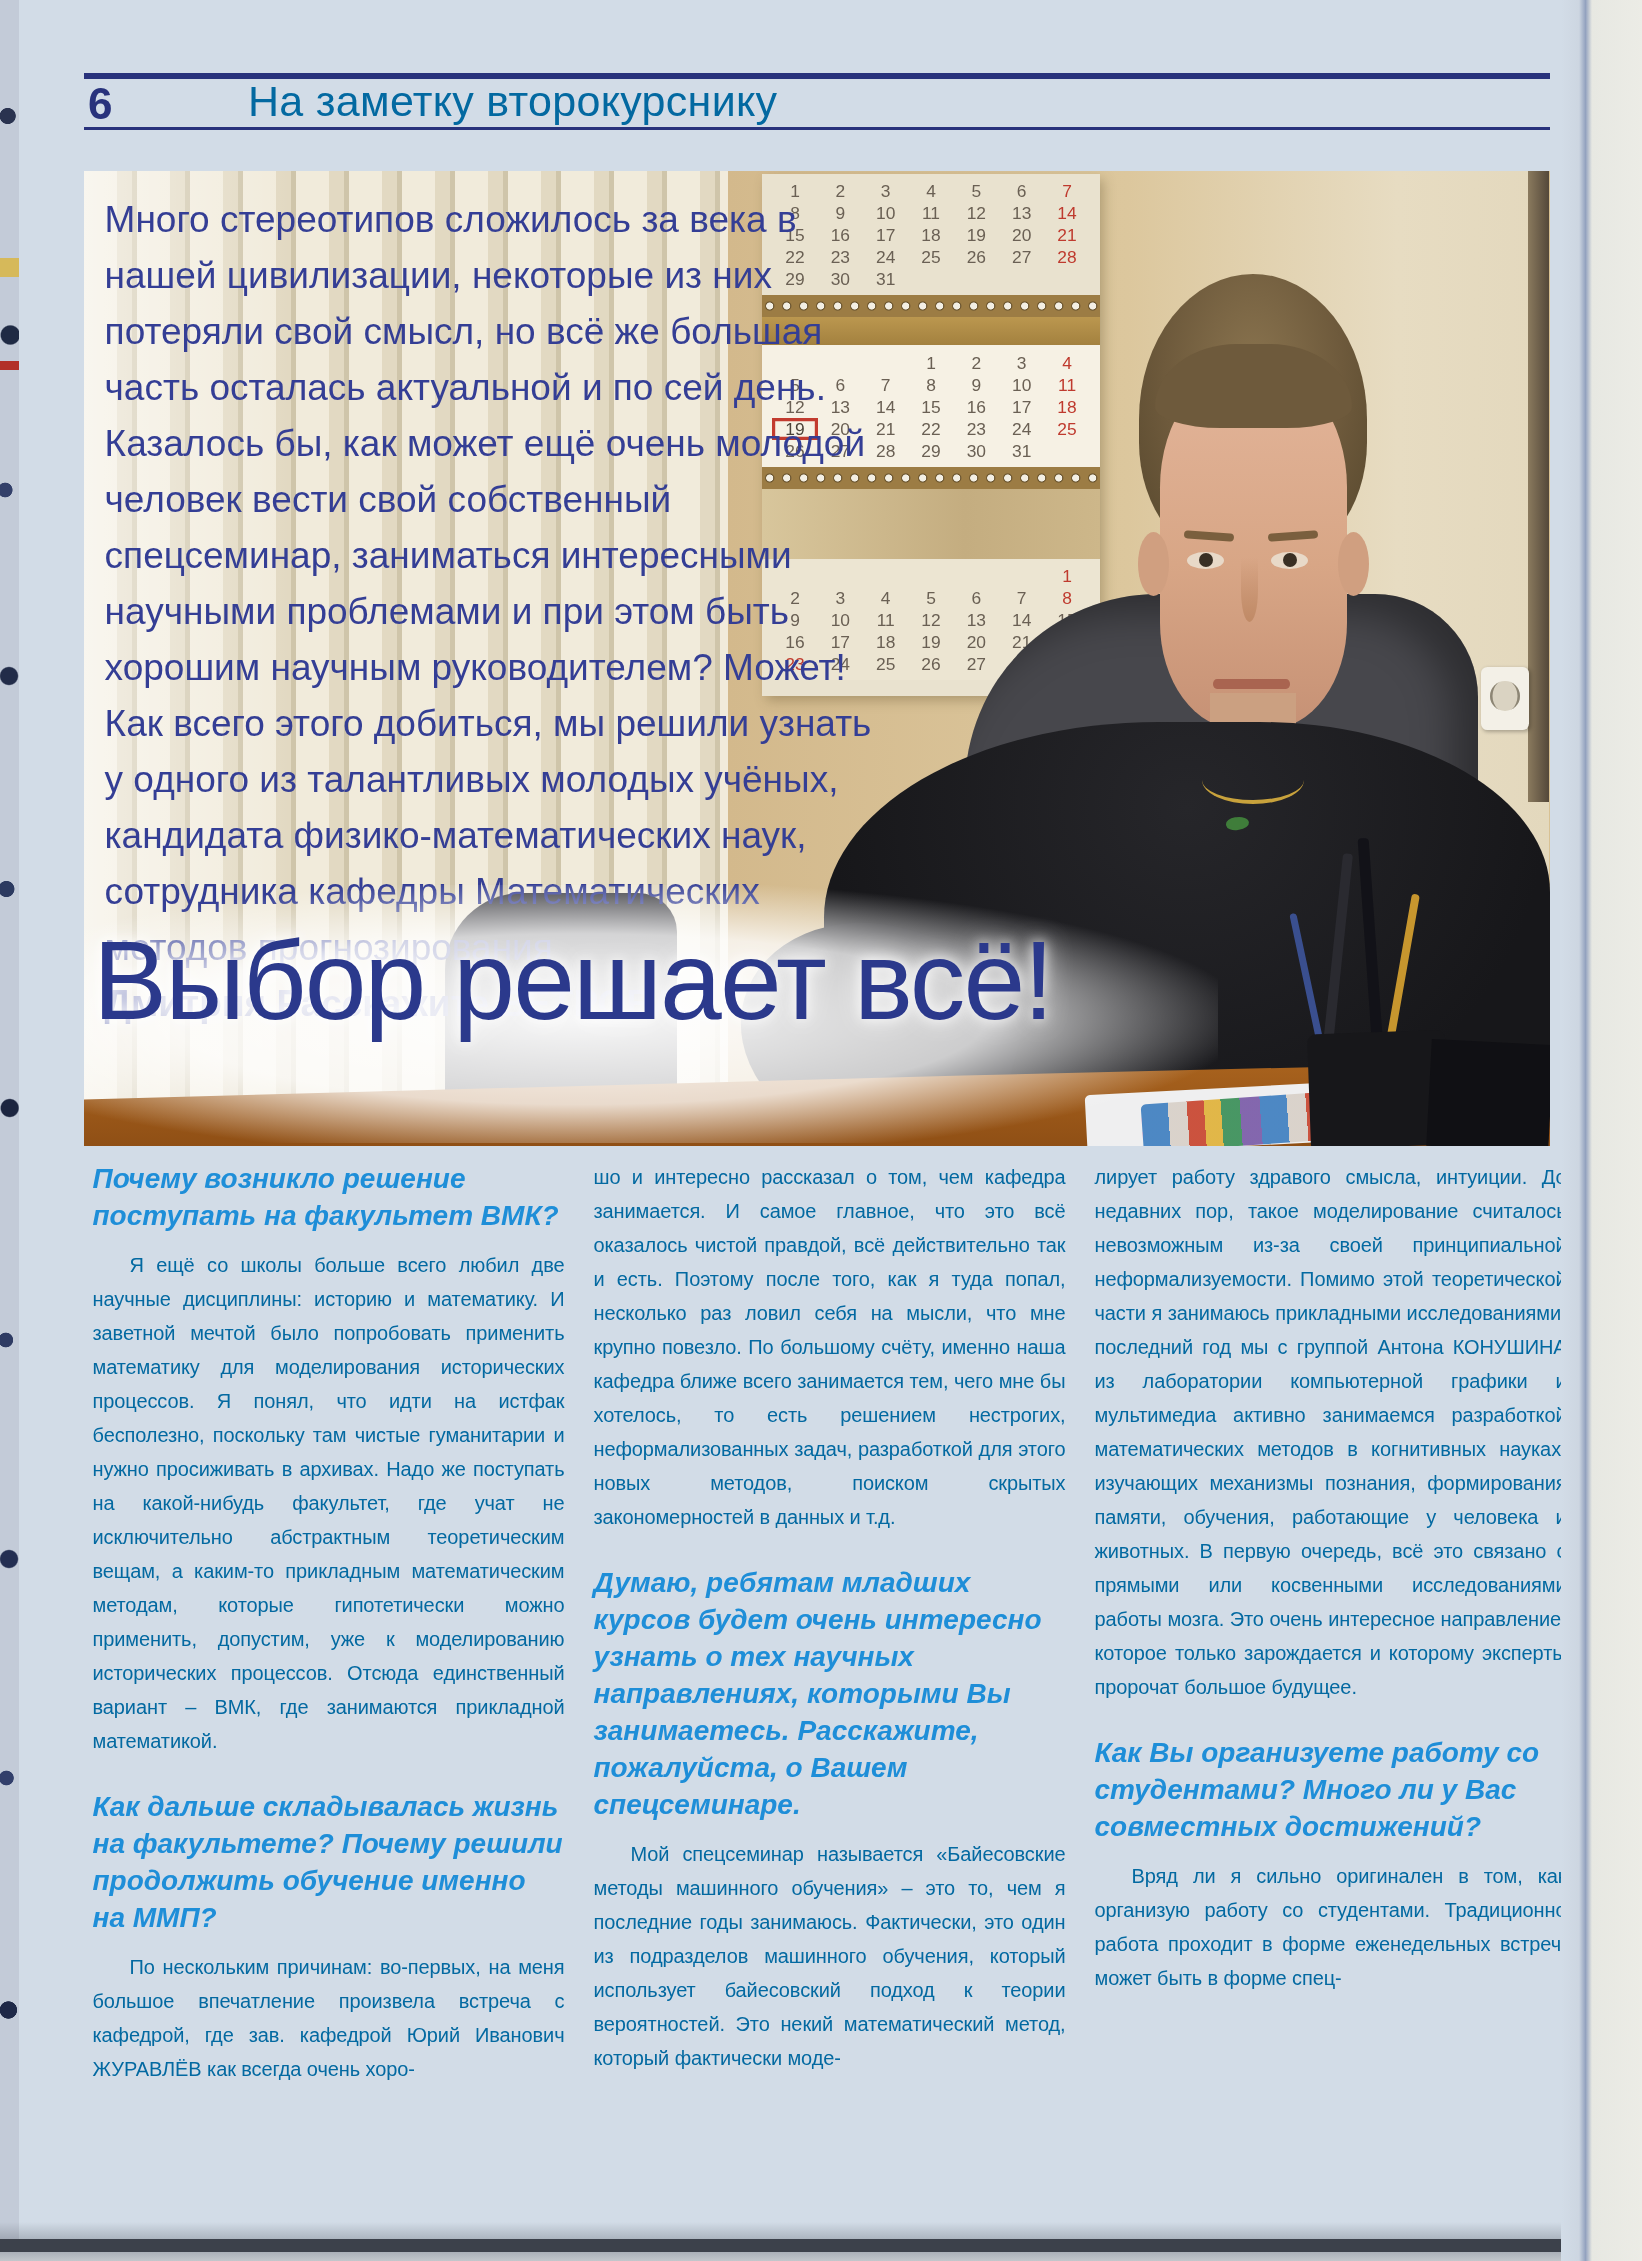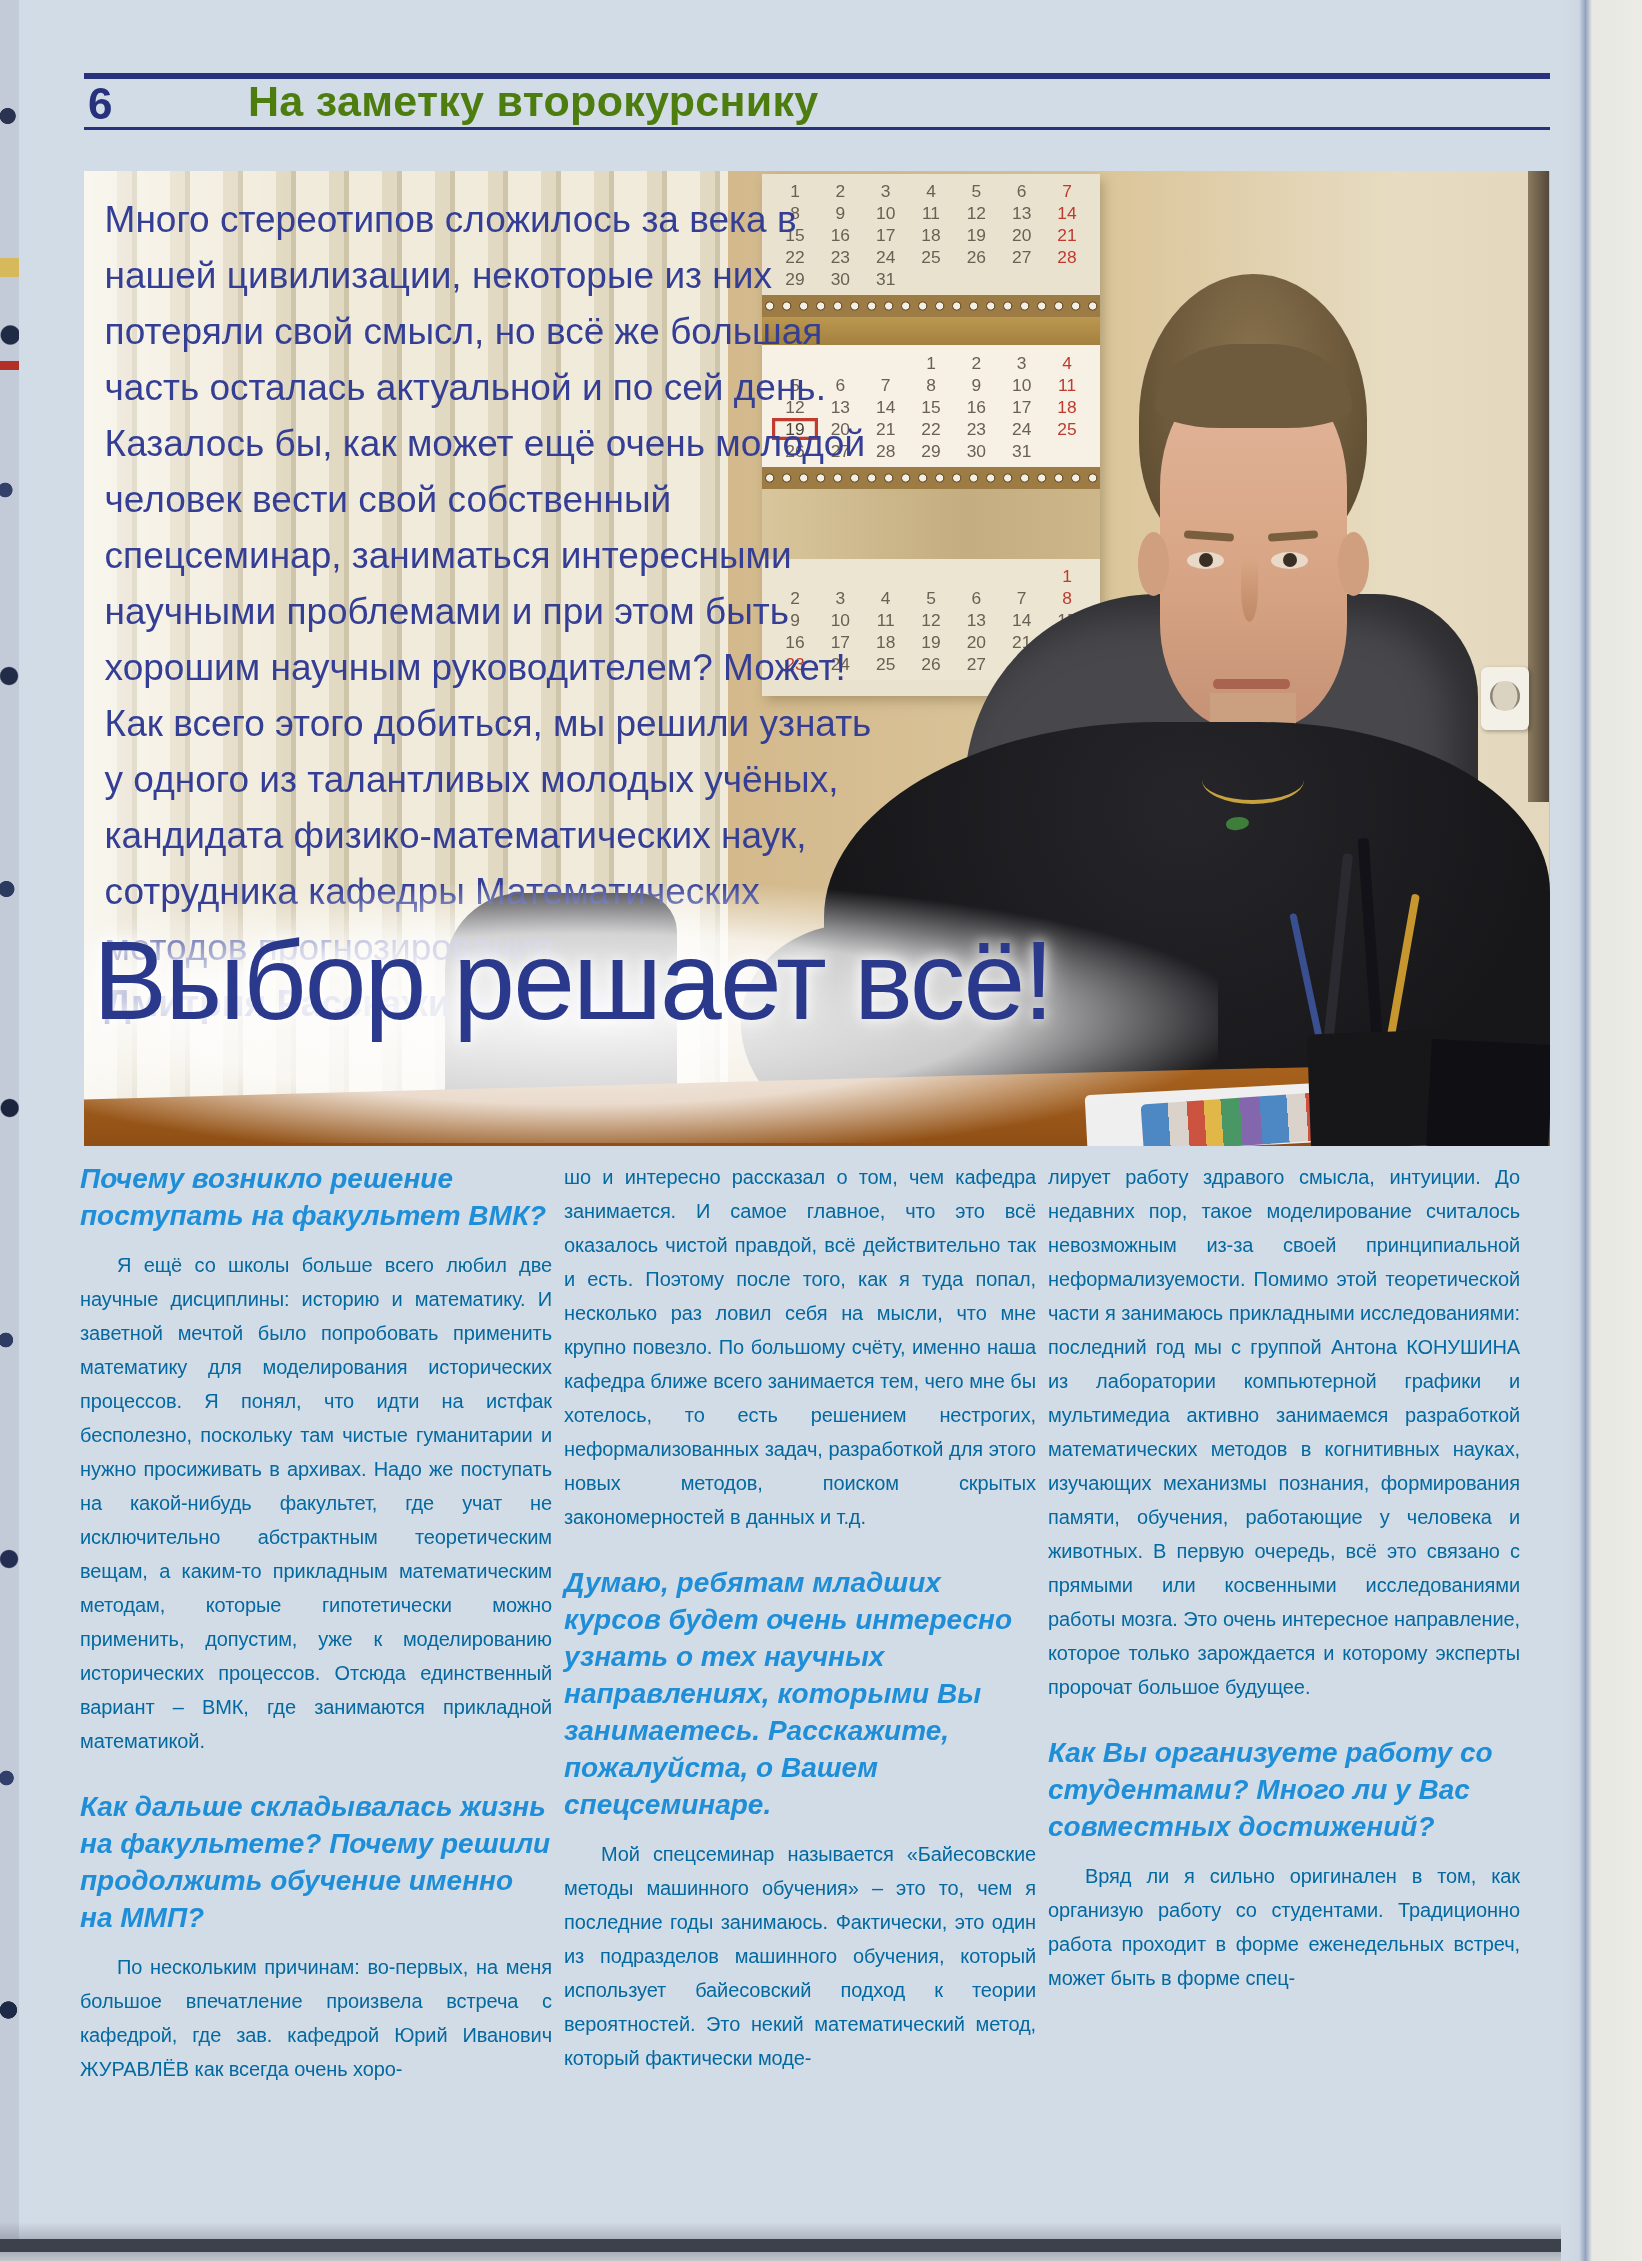--- a/index.html
+++ b/index.html
@@ -28,21 +28,21 @@
   #bottom-edge{position:absolute;left:0;bottom:0;width:1643px;height:22px;
     background:linear-gradient(180deg,#3c414b 0 60%,#aab0b8 60%,#c2c7cc 100%);}
   #bottom-soft{position:absolute;left:0;bottom:22px;width:1643px;height:17px;
     background:linear-gradient(180deg,rgba(60,65,75,0) 0,rgba(60,65,75,.25) 100%);}
 
   
   .rule{position:absolute;left:84px;width:1466px;background:#28327c;}
   #rule-top{top:73px;height:5.8px;}
   #rule-bottom{top:127px;height:3.2px;}
   #page-num{position:absolute;left:88px;top:79px;font-size:44px;font-weight:700;color:#28327c;}
-  #section-title{position:absolute;left:248px;top:77px;font-size:43px;font-weight:700;color:#4d7c0f;letter-spacing:0.3px;}
+  #section-title{position:absolute;left:248px;top:77px;font-size:43px;font-weight:400;color:#0369a1;letter-spacing:0.3px;}
 
   
   #photo{position:absolute;left:84px;top:171px;width:1466px;height:975px;overflow:hidden;background:#d8c193;}
   #blinds{position:absolute;left:0;top:0;width:644px;height:975px;
     background:
       linear-gradient(90deg,rgba(255,255,255,.55) 0,rgba(255,255,255,0) 206px),
       repeating-linear-gradient(90deg,#f1ebdb 0 33px,#e2d9c2 33px 48px,#cfc5aa 48px 53px);}
   #wall{position:absolute;left:644px;top:0;width:821px;height:975px;
     background:linear-gradient(90deg,#d3b98c 0,#dcc79d 399px,#e7dcc2 670px,#e3d8bd 821px);}
   #wall-dark-strip{position:absolute;left:1444px;top:0;width:21px;height:631px;
@@ -126,21 +126,21 @@
   #intro b{font-weight:700;}
 
   
   #headline-glow{position:absolute;left:-26px;top:714px;width:1160px;height:258px;z-index:9;
     background:radial-gradient(ellipse at 45% 52%,rgba(255,255,255,.96) 0%,rgba(255,255,255,.78) 45%,rgba(255,255,255,0) 74%);}
   #headline{position:absolute;left:9px;top:746px;z-index:10;
     font-size:111px;font-weight:400;letter-spacing:-1.9px;color:#2b398c;white-space:nowrap;
     text-shadow:0 0 13px rgba(255,255,255,.95),0 0 27px rgba(255,255,255,.85);}
 
   
-  #cols{position:absolute;left:80px;top:1160px;width:1475px;height:1087px;display:flex;gap:12px;overflow:hidden;}
+  #cols{position:absolute;left:92px;top:1160px;width:1475px;height:1087px;display:flex;gap:29px;overflow:hidden;justify-content:center;}
   .col{width:472px;flex:0 0 472px;}
   .question{font-size:28px;line-height:37px;font-weight:700;font-style:italic;color:#1e8ed8;
     margin:30px 0 14px 0;text-align:left;}
   .col .question:first-child{margin-top:0;}
   .para{font-size:20px;line-height:34px;color:#0369a1;text-align:justify;letter-spacing:-0.1px;}
   .para.indent{text-indent:37px;}
 </style>
 </head>
 <body>
 

